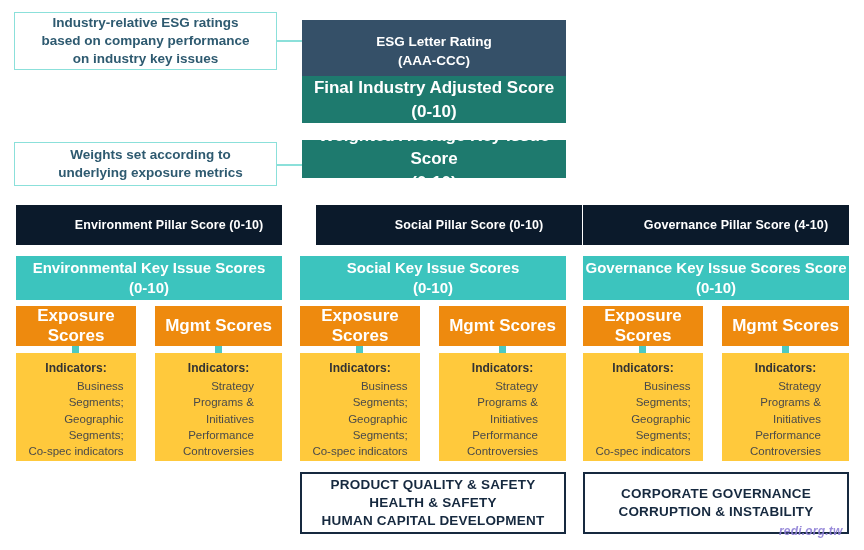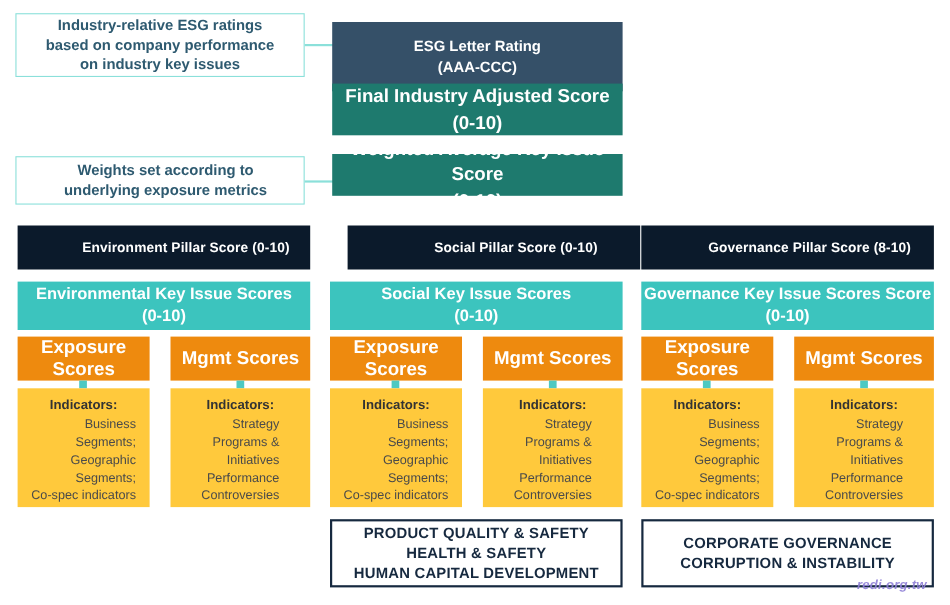--- a/index.html
+++ b/index.html
@@ -243,21 +243,21 @@
 Controversies</span>
   </div>
 
   <div class="abs issuebox" style="left:300px;top:472px;width:266px;height:62px;">
     <span class="txt">PRODUCT QUALITY &amp; SAFETY
 HEALTH &amp; SAFETY
 HUMAN CAPITAL DEVELOPMENT</span>
   </div>
 
   <div class="abs pillar" style="left:583px;top:205px;width:266px;height:40px;">
-    <span>Governance Pillar Score (8-10)</span>
+    <span>Governance Pillar Score (4-10)</span>
   </div>
   <div class="abs keyissue" style="left:583px;top:256px;width:266px;height:44px;">
     <span class="txt">Governance Key Issue Scores Score
 (0-10)</span>
   </div>
 
   <div class="abs scorehead" style="left:583px;top:306px;width:120px;height:40px;">
     <span>Exposure Scores</span>
   </div>
   <div class="tab" style="left:639px;top:346px;"></div>

